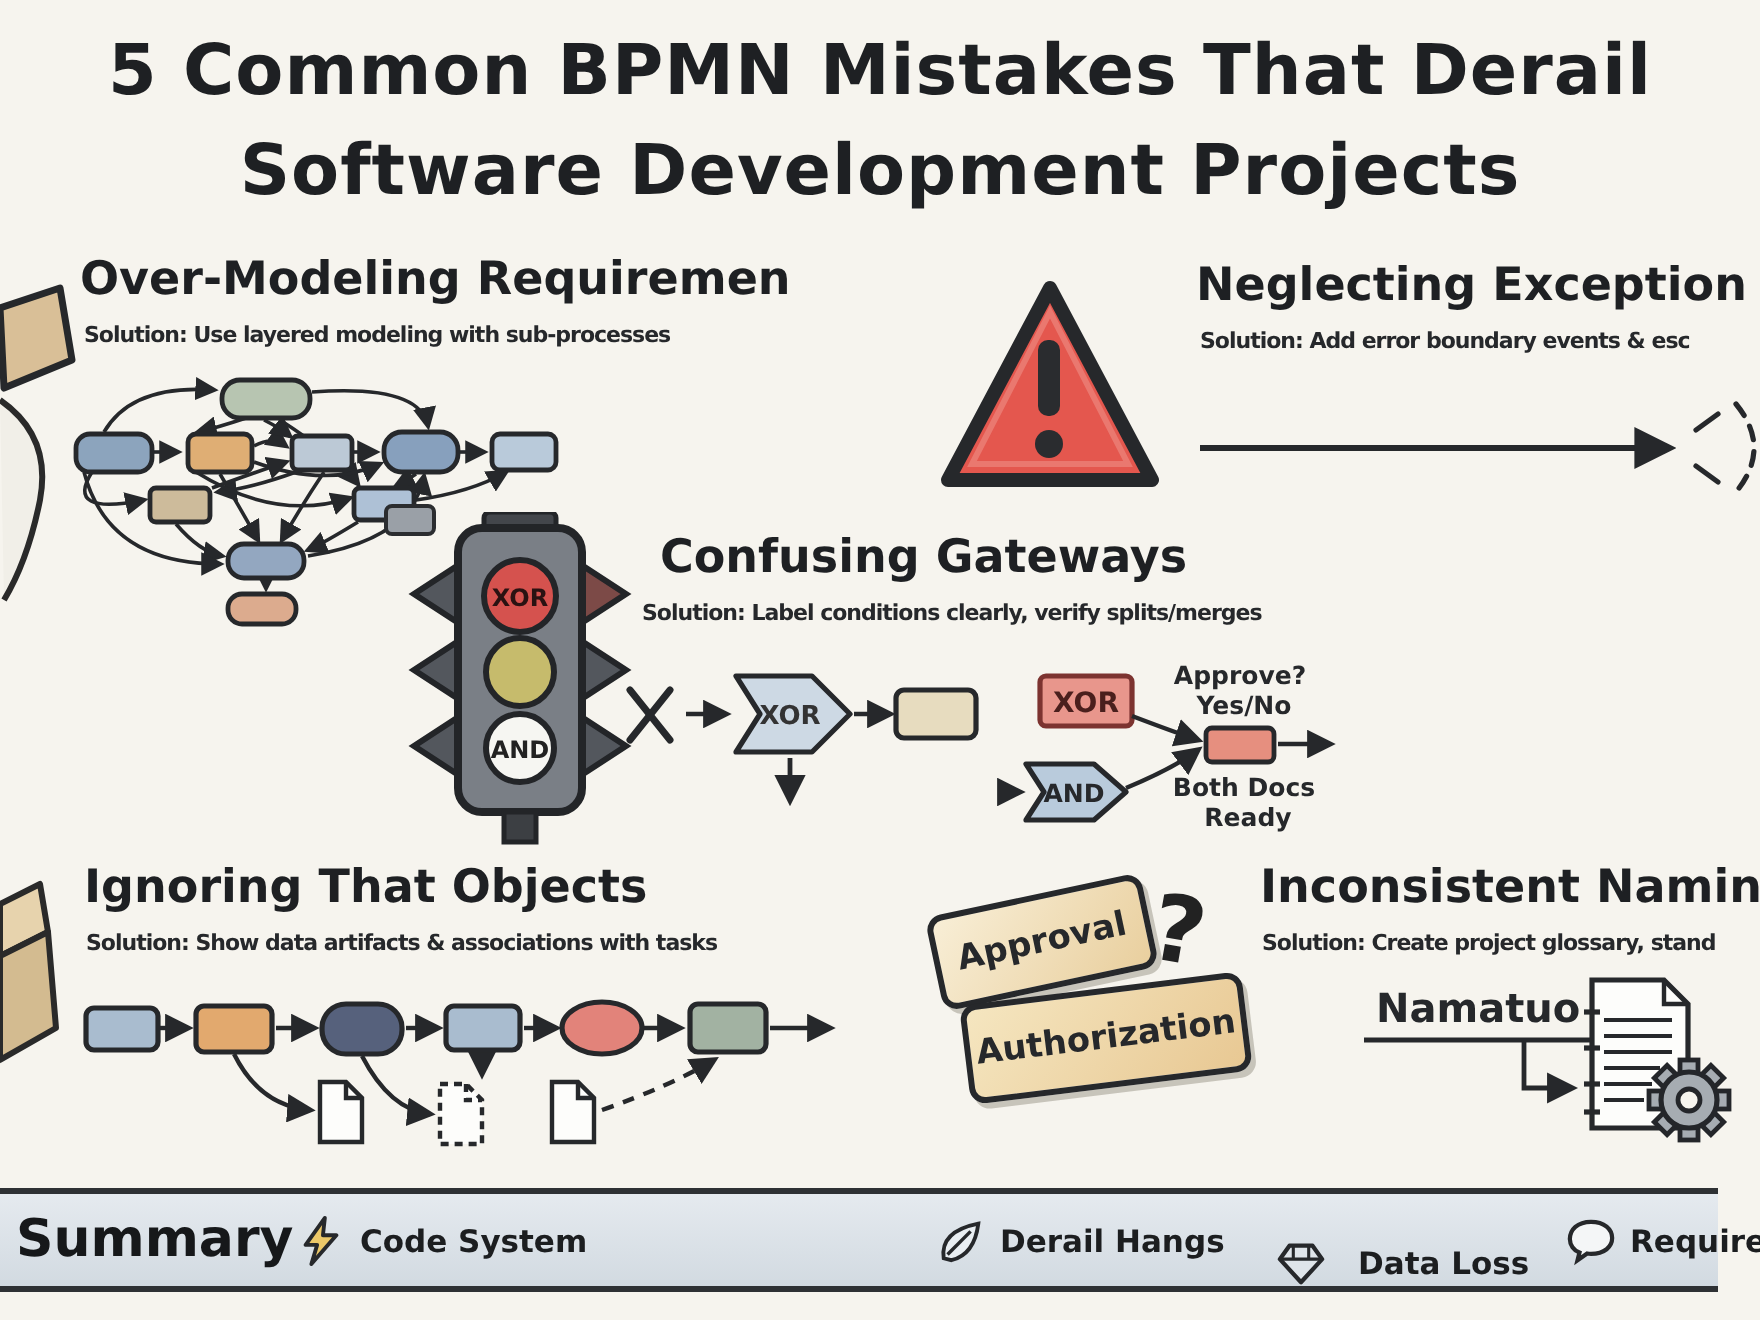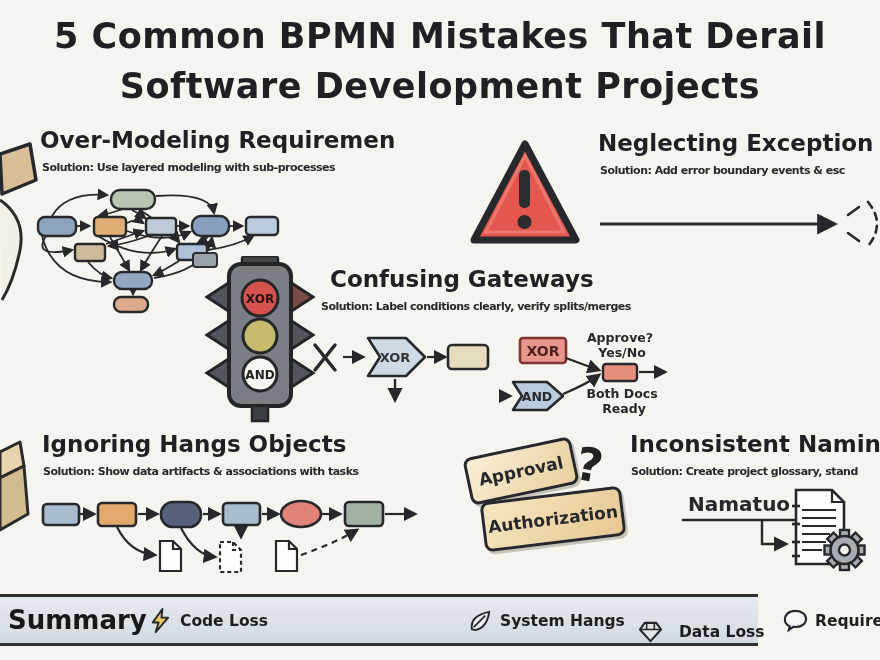--- a/index.html
+++ b/index.html
@@ -16,21 +16,21 @@
   .note{
     border:3px solid #26282b;border-radius:8px;
     display:flex;align-items:center;justify-content:center;
     font-weight:700;font-size:17px;color:#26282b;
     box-shadow:2px 3px 0 rgba(60,50,30,.25);
   }
   .note1{background:linear-gradient(135deg,#f8eed6,#e9cf9e);}
   .note2{background:linear-gradient(135deg,#f5e6c0,#e8c893);}
   .qmark{font-size:46px;font-weight:800;color:#222;transform:rotate(10deg);}
   .bar{
-    width:758px;height:52px;box-sizing:border-box;
+    width:859px;height:52px;box-sizing:border-box;
     background:linear-gradient(#e5eaef,#d2dae1);
     border-top:3px solid #2e3134;border-bottom:3px solid #2e3134;
   }
   .bar-label{font-weight:700;font-size:26px;color:#16181a;}
   .bar-item{display:flex;align-items:center;gap:7px;white-space:nowrap;}
   .bar-item .lbl{font-weight:700;font-size:15.5px;color:#1c1e20;}
   .tl-tab{width:26px;height:16px;background:#9aa0a7;border:2.5px solid #2b2d30;border-radius:4px;box-sizing:border-box;}
   svg text{font-family:"DejaVu Sans", sans-serif;}
 </style>
 </head>
@@ -170,21 +170,21 @@
   <path d="M261,28 Q282,36 294,40" fill="none" stroke="#26282b" stroke-width="2.2" marker-end="url(#ah3)"></path>
   <path d="M258,64 Q282,54 294,45" fill="none" stroke="#26282b" stroke-width="2.2" marker-end="url(#ah3)"></path>
   <rect x="298" y="34" width="34" height="17" rx="3" fill="#e68f7f" stroke="#26282b" stroke-width="2.4"></rect>
   <path d="M334,42 H360" fill="none" stroke="#26282b" stroke-width="2.2" marker-end="url(#ah3)"></path>
   <text x="315" y="12" text-anchor="middle" font-size="12.5" font-weight="700" fill="#26282b">Approve?</text>
   <text x="317" y="27" text-anchor="middle" font-size="12.5" font-weight="700" fill="#26282b">Yes/No</text>
   <text x="317" y="68" text-anchor="middle" font-size="12.5" font-weight="700" fill="#26282b">Both Docs</text>
   <text x="319" y="83" text-anchor="middle" font-size="12.5" font-weight="700" fill="#26282b">Ready</text>
 </svg>
 
-<div class="abs heading" style="left:42px;top:431px;">Ignoring Hangs Objects</div>
+<div class="abs heading" style="left:42px;top:431px;">Ignoring That Objects</div>
 <div class="abs solution" style="left:43px;top:465px;">Solution: Show data artifacts &amp; associations with tasks</div>
 
 <svg class="abs" style="left:0;top:438px;" width="32" height="100" viewBox="0 0 32 100">
   <polygon points="0,14 20,4 24,28 0,40" fill="#e7d3ad" stroke="#2a2a2a" stroke-width="3" stroke-linejoin="round"></polygon>
   <polygon points="0,40 24,28 28,76 0,92" fill="#d3bb90" stroke="#2a2a2a" stroke-width="3" stroke-linejoin="round"></polygon>
 </svg>
 
 <svg class="abs" style="left:35px;top:497px;" width="392" height="86" viewBox="0 0 392 86">
   <defs>
     <marker id="ah4" viewBox="0 0 10 10" refX="8" refY="5" markerWidth="6.5" markerHeight="6.5" orient="auto-start-reverse">
@@ -281,30 +281,30 @@
   </g>
 </svg>
 
 <div class="abs bar" style="left:0;top:594px;">
   <div class="abs bar-label" style="left:8px;top:8px;">Summary</div>
 
   <div class="abs bar-item" style="left:148px;top:11px;">
     <svg width="25" height="25" viewBox="0 0 26 26">
       <polygon points="15,1 5,15 11,15 8,25 21,10 14,10" fill="#ecc868" stroke="#26282b" stroke-width="2" stroke-linejoin="round"></polygon>
     </svg>
-    <span class="lbl">Code Loss</span>
+    <span class="lbl">Code System</span>
   </div>
 
 
   <div class="abs bar-item" style="left:468px;top:11px;">
     <svg width="25" height="25" viewBox="0 0 26 26">
       <path d="M4,22 Q2,8 22,4 Q20,20 8,23 z" fill="#e9eef2" stroke="#26282b" stroke-width="2"></path>
       <path d="M6,20 L18,8" stroke="#26282b" stroke-width="1.8"></path>
     </svg>
-    <span class="lbl">System Hangs</span>
+    <span class="lbl">Derail Hangs</span>
   </div>
 
   <div class="abs bar-item" style="left:638px;top:22px;gap:16px;">
     <svg width="25" height="25" viewBox="0 0 26 26">
       <polygon points="7,4 19,4 24,11 13,23 2,11" fill="#dfe5ea" stroke="#26282b" stroke-width="2.2" stroke-linejoin="round"></polygon>
       <path d="M2,11 H24 M9,4 L9,11 M17,4 L17,11" stroke="#26282b" stroke-width="1.6" fill="none"></path>
     </svg>
     <span class="lbl">Data Loss</span>
   </div>
 

